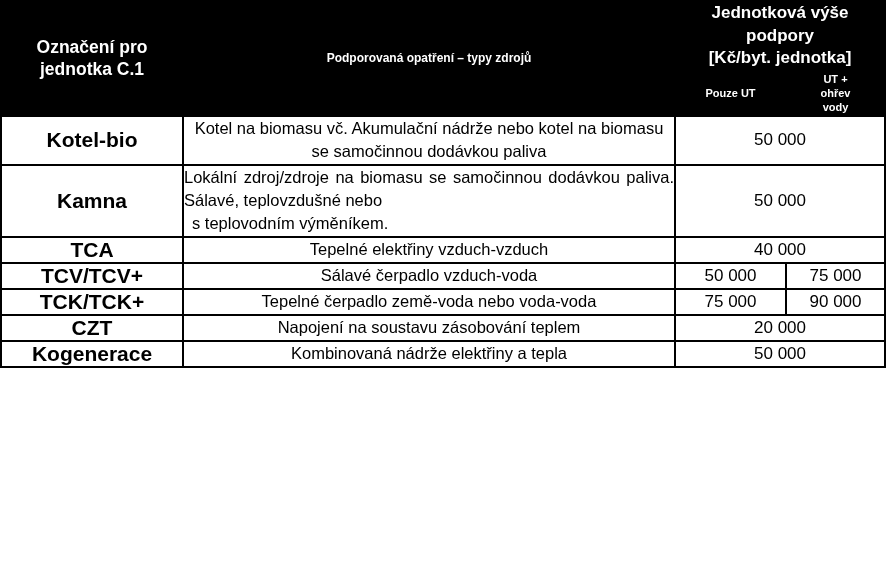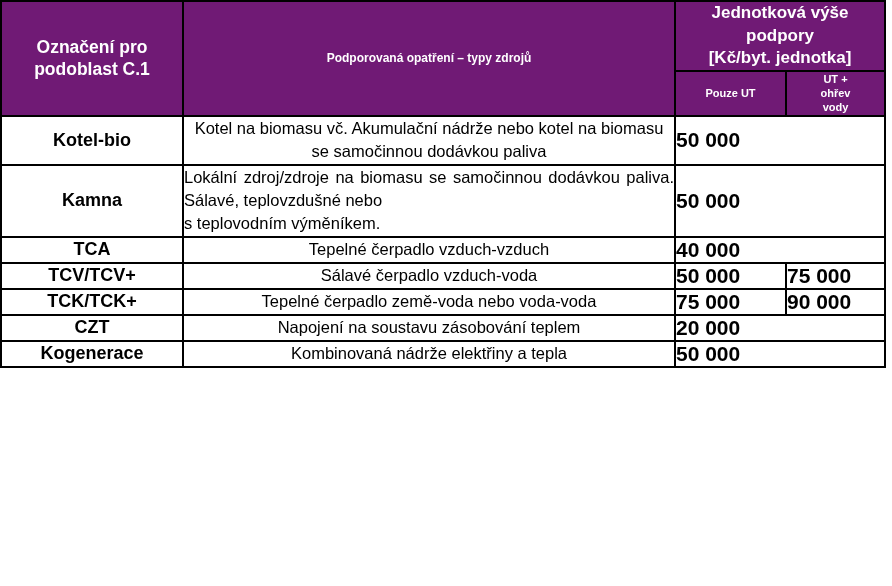--- a/index.html
+++ b/index.html
@@ -35,21 +35,21 @@
   table.support-table td,
   table.support-table th {
     border: 2px solid #000000;
     padding: 0;
     margin: 0;
     vertical-align: middle;
   }
 
   
   thead th {
-    background: #701a75;
+    background: #000000;
     color: #ffffff;
     font-weight: bold;
     text-align: center;
     border-color: #000000;
     line-height: 1.28;
   }
 
   th.h-code {
     font-size: 17.5px;
     padding: 4px 10px;
@@ -71,43 +71,45 @@
 
   
   tbody td {
     background: #ffffff;
     color: #000000;
   }
 
   td.c-code {
     text-align: center;
     font-weight: bold;
-    font-size: 18px;
+    font-size: 21px;
     padding: 4px 6px;
     border-radius: 12px;
   }
 
   td.c-desc {
     text-align: center;
     font-size: 16.5px;
     padding: 6px 4px 6px 7px;
     line-height: 1.42;
     font-weight: normal;
   }
   td.c-desc.justify {
     text-align: justify;
     text-justify: inter-word;
   }
   td.c-desc .lastline {
     display: block;
+    margin-left: 8px;
   }
 
   td.c-val {
-    font-weight: bold;
-    font-size: 21px;
+    text-align: center;
+    font-weight: normal;
+    font-size: 17px;
     padding: 4px 2px;
     white-space: nowrap;
   }
 
   
   col.col-code   { width: 182px; }
   col.col-desc   { width: 492px; }
   col.col-ut     { width: 111px; }
   col.col-utv    { width: 99px; }
 </style>
@@ -117,21 +119,21 @@
 <div id="table-wrap">
   <table class="support-table">
     <colgroup>
       <col class="col-code">
       <col class="col-desc">
       <col class="col-ut">
       <col class="col-utv">
     </colgroup>
     <thead>
       <tr>
-        <th class="h-code" rowspan="2">Označení pro podoblast C.1</th>
+        <th class="h-code" rowspan="2">Označení pro jednotka C.1</th>
         <th class="h-measure" rowspan="2">Podporovaná opatření – typy zdrojů</th>
         <th class="h-unit" colspan="2">
           <span>Jednotková výše</span><br>
           <span>podpory</span><br>
           <span>[Kč/byt. jednotka]</span>
         </th>
       </tr>
       <tr>
         <th class="h-sub">Pouze UT</th>
         <th class="h-sub">
@@ -147,21 +149,21 @@
           <td class="c-desc">Kotel na biomasu vč. Akumulační nádrže nebo kotel na biomasu se samočinnou dodávkou paliva</td>
           <td class="c-val" colspan="2">50 000</td>
         </tr>
         <tr>
           <td class="c-code">Kamna</td>
           <td class="c-desc justify"><span>Lokální zdroj/zdroje na biomasu se samočinnou dodávkou paliva. Sálavé, teplovzdušné nebo</span><span class="lastline">s teplovodním výměníkem.</span></td>
           <td class="c-val" colspan="2">50 000</td>
         </tr>
         <tr>
           <td class="c-code">TCA</td>
-          <td class="c-desc">Tepelné čerpadlo vzduch-vzduch</td>
+          <td class="c-desc">Tepelné elektřiny vzduch-vzduch</td>
           <td class="c-val" colspan="2">40 000</td>
         </tr>
         <tr>
           <td class="c-code">TCV/TCV+</td>
           <td class="c-desc">Sálavé čerpadlo vzduch-voda</td>
           <td class="c-val">50 000</td>
           <td class="c-val">75 000</td>
         </tr>
         <tr>
           <td class="c-code">TCK/TCK+</td>

